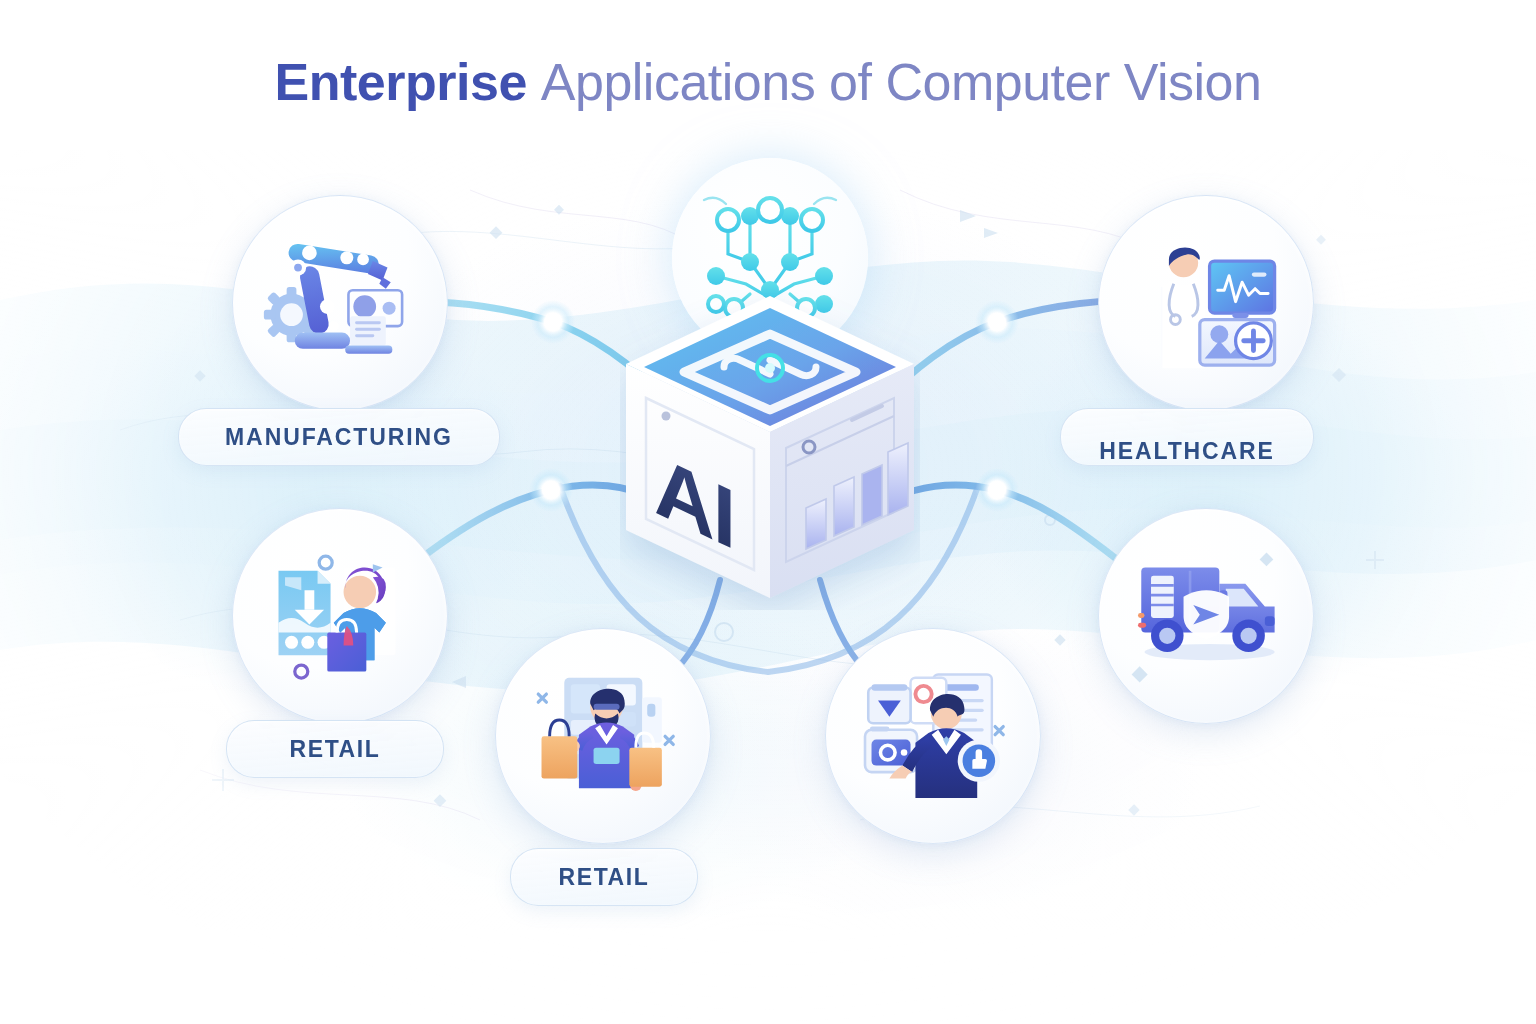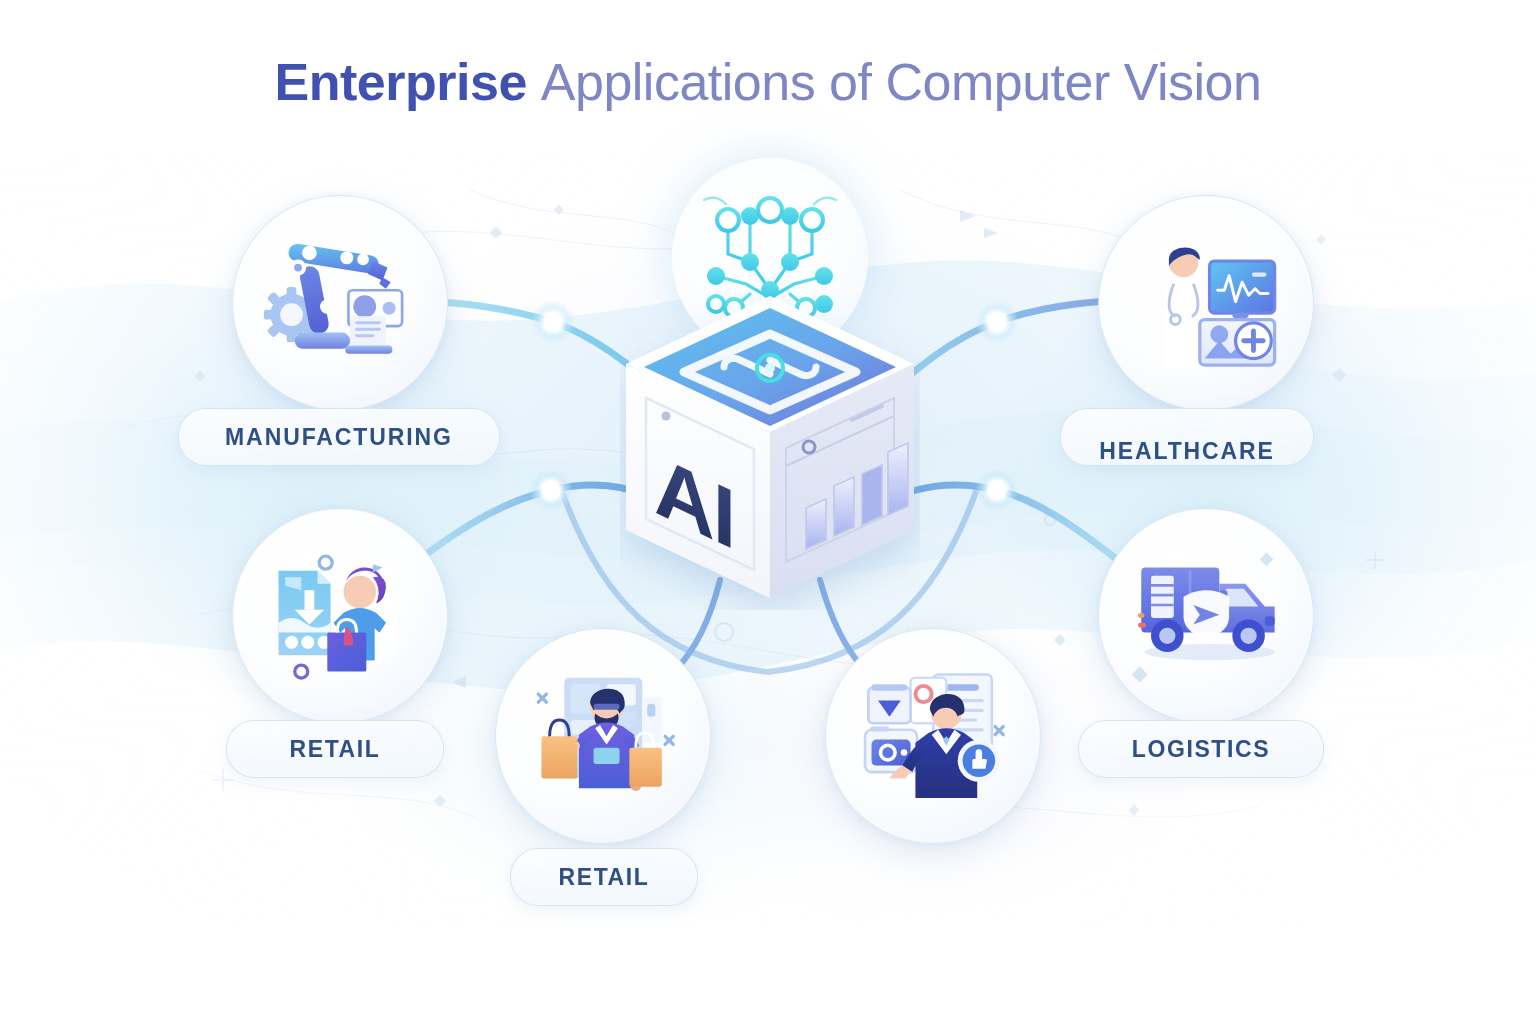--- a/index.html
+++ b/index.html
@@ -626,17 +626,14 @@
       <circle cx="76" cy="62" r="5" fill="#b9c8f3"></circle>
 
       <path d="M50,34 C58,34 64,38 64,38 v12 C64,58 57,62 50,64 C43,62 36,58 36,50 V38 C36,38 42,34 50,34 Z" fill="#ffffff" opacity=".96"></path>
       <path d="M42,43 l16,6 -16,6 4,-6 z" fill="#6f86e6"></path>
       <g fill="#bcd6ec" opacity=".6">
         <rect x="6" y="82" width="7" height="7" transform="rotate(45 9 85)"></rect>
         <rect x="84" y="12" width="6" height="6" transform="rotate(45 87 15)"></rect>
       </g>
     </svg>
   </div>
-  <div class="pill" style="left:1078px; top:720px; width:244px;">
-    <span>LOGISTICS</span>
-  </div>
 
 </div>
 
 </body></html>

